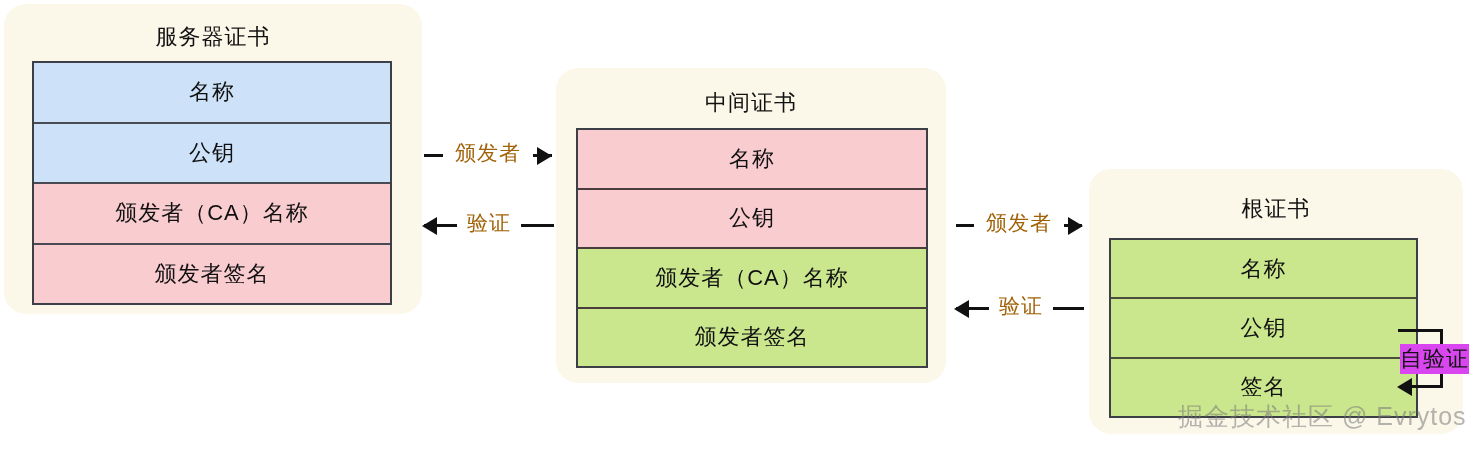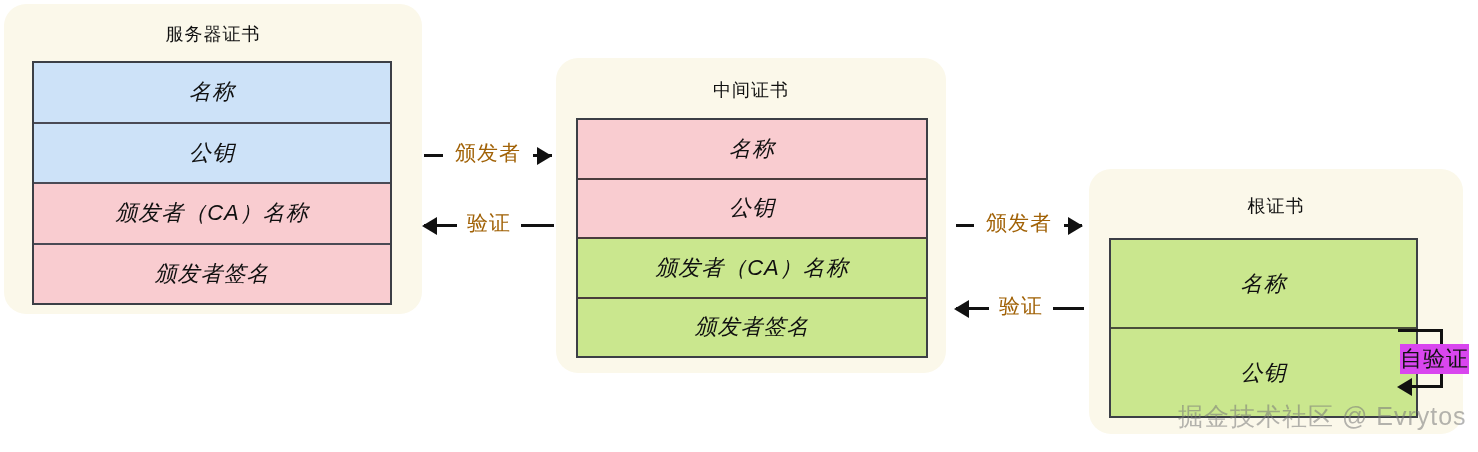--- a/index.html
+++ b/index.html
@@ -21,32 +21,31 @@
     position: absolute;
     background: #fbf8ea;
     border-radius: 22px;
     box-sizing: border-box;
   }
   .cert-title {
     position: absolute;
     left: 0;
     right: 0;
     text-align: center;
-    font-size: 18px;
+    font-size: 22px;
     letter-spacing: 1px;
     color: #111111;
     white-space: nowrap;
   }
   .cert-table {
     position: absolute;
     border: 2px solid #3c3f46;
     box-sizing: border-box;
     display: flex;
     flex-direction: column;
-    font-style: italic;
   }
   .cert-row {
     flex: 1 1 0;
     display: flex;
     align-items: center;
     justify-content: center;
     font-size: 22px;
     letter-spacing: 1px;
     border-bottom: 2px solid #3c3f46;
     box-sizing: border-box;
@@ -130,21 +129,21 @@
     </div>
     <div class="cert-row fill-pink">
       <span>颁发者（CA）名称</span>
     </div>
     <div class="cert-row fill-pink">
       <span>颁发者签名</span>
     </div>
   </div>
 </div>
 
-<div class="cert-card" style="left:556px; top:58px; width:390px; height:315px;">
+<div class="cert-card" style="left:556px; top:68px; width:390px; height:315px;">
   <div class="cert-title" style="top:20px;">中间证书</div>
   <div class="cert-table tbl-b" style="left:20px; top:60px; width:352px; height:240px;">
     <div class="cert-row fill-pink">
       <span>名称</span>
     </div>
     <div class="cert-row fill-pink">
       <span>公钥</span>
     </div>
     <div class="cert-row fill-green">
       <span>颁发者（CA）名称</span>
@@ -157,20 +156,23 @@
 
 <div class="cert-card" style="left:1089px; top:169px; width:374px; height:265px;">
   <div class="cert-title" style="top:25px;">根证书</div>
   <div class="cert-table tbl-c" style="left:20px; top:69px; width:309px; height:180px;">
     <div class="cert-row fill-green">
       <span>名称</span>
     </div>
     <div class="cert-row fill-green">
       <span>公钥</span>
     </div>
+    <div class="cert-row fill-green">
+      <span>签名</span>
+    </div>
   </div>
 </div>
 
 <div>
   <div class="conn" style="left:424px; top:154px; width:128px;"></div>
   <div class="conn-label" style="left:443px; top:142px; width:90px;">颁发者</div>
   <div class="arrow-head arrow-right" style="left:537px; top:147px;"></div>
 </div>
 
 <div>

